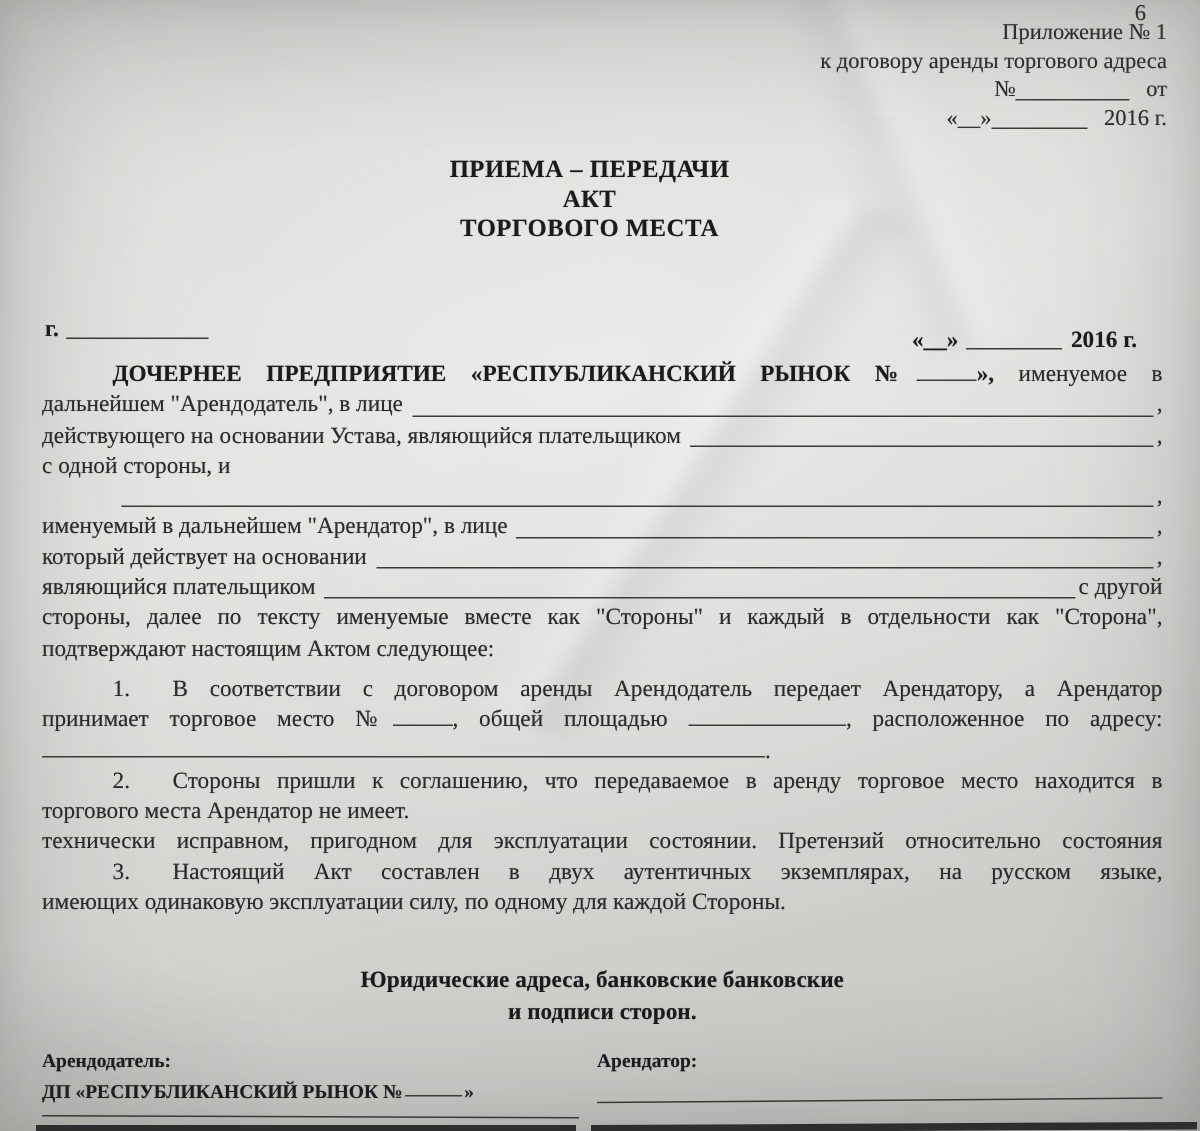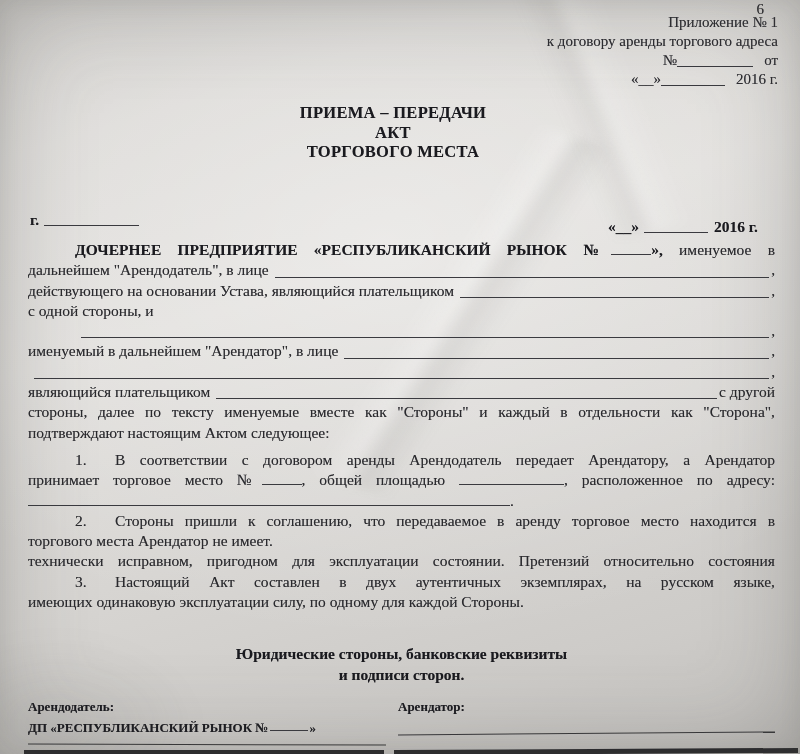--- a/index.html
+++ b/index.html
@@ -127,20 +127,21 @@
         <span class="tab"></span>
         <span class="fill"></span>
         <span>,</span>
       </div>
     <div class="line fx">
         <span class="txt">именуемый в дальнейшем "Арендатор", в лице</span>
         <span class="fill"></span>
         <span>,</span>
       </div>
     <div class="line fx">
+        <span class="txt">который действует на основании</span>
         <span class="fill"></span>
         <span>,</span>
       </div>
     <div class="line fx">
         <span class="txt">являющийся плательщиком</span>
         <span class="fill"></span>
         <span class="txt">с другой</span>
       </div>
     <div class="line jl">стороны, далее по тексту именуемые вместе как "Стороны" и каждый в отдельности как "Сторона",</div>
     <div class="line">подтверждают настоящим Актом следующее:</div>
@@ -156,21 +157,21 @@
       <div class="line">торгового места Арендатор не имеет.</div>
       <div class="line jl">технически исправном, пригодном для эксплуатации состоянии. Претензий относительно состояния</div>
     </div>
 
     <div>
       <div class="line jl"><span class="tab"></span><span class="numtab">3.</span><span>Настоящий Акт составлен в двух аутентичных экземплярах, на русском языке,</span></div>
       <div class="line">имеющих одинаковую эксплуатации силу, по одному для каждой Стороны.</div>
     </div>
 
     <div class="reqhead">
-      <div>Юридические стороны, банковские реквизиты</div>
+      <div>Юридические адреса, банковские банковские</div>
       <div>и подписи сторон.</div>
     </div>
 
     <div class="sigrow">
       <div class="sig-left">
         <div class="sig-line">Арендодатель:</div>
         <div class="sig-line company">
             <span>ДП «РЕСПУБЛИКАНСКИЙ РЫНОК №</span>
             <span class="blank"></span>
             <span>»</span>

